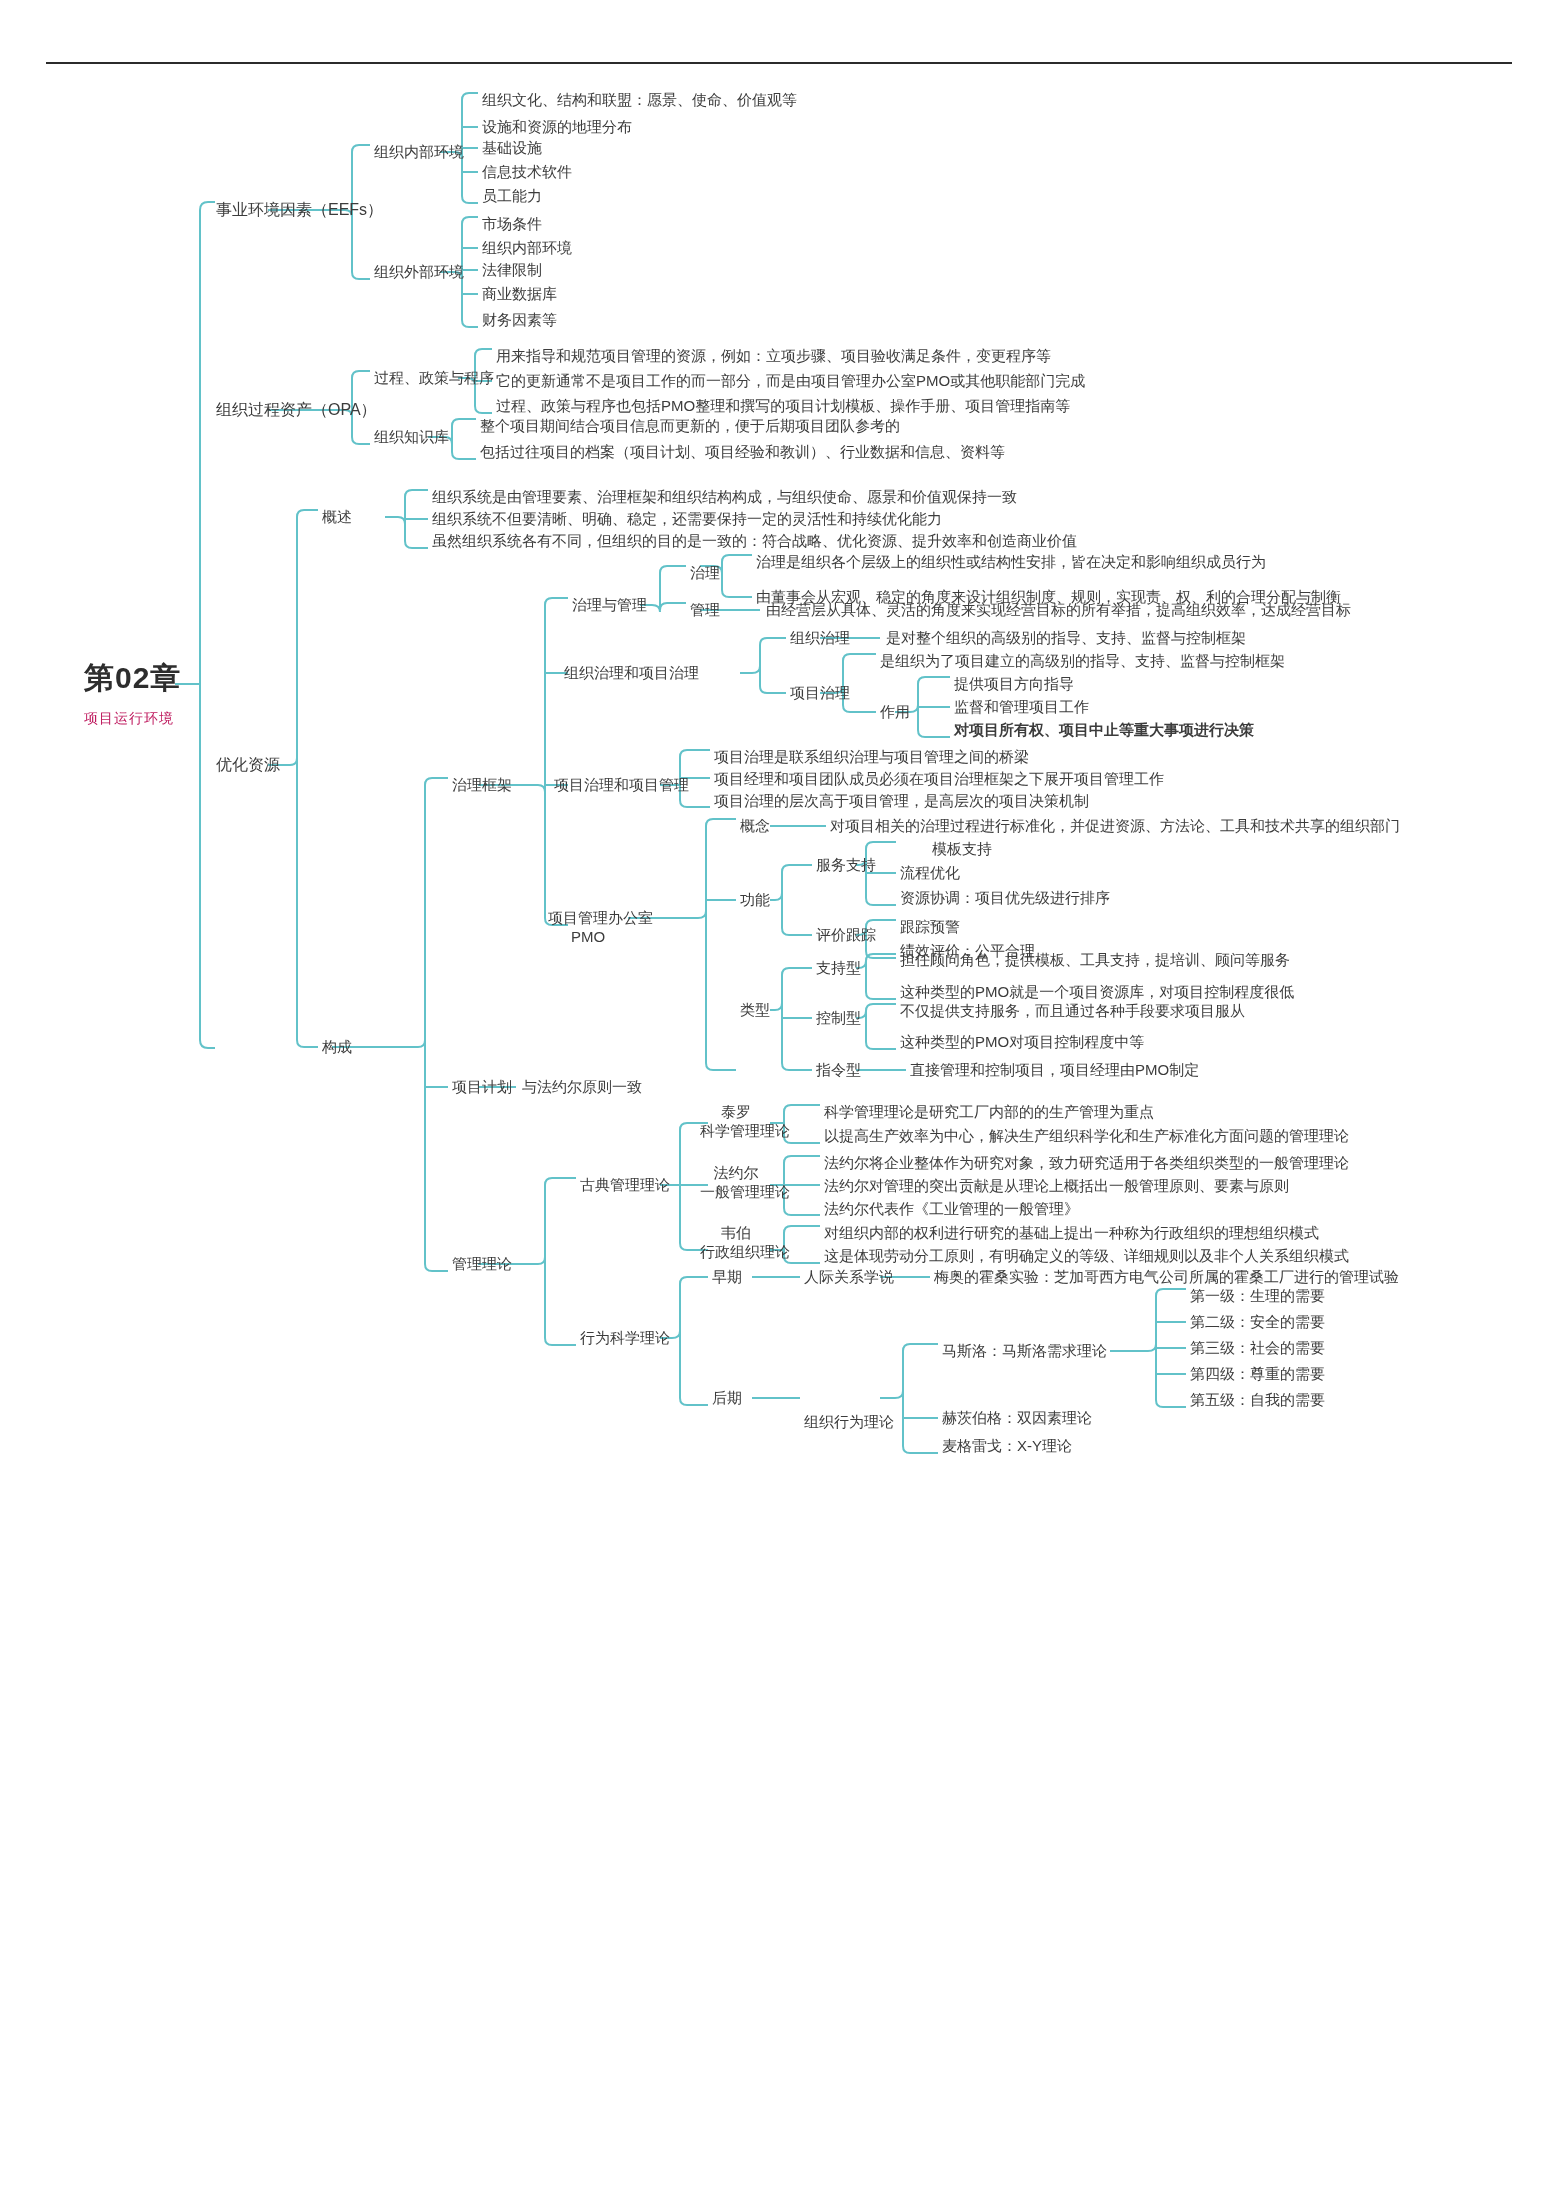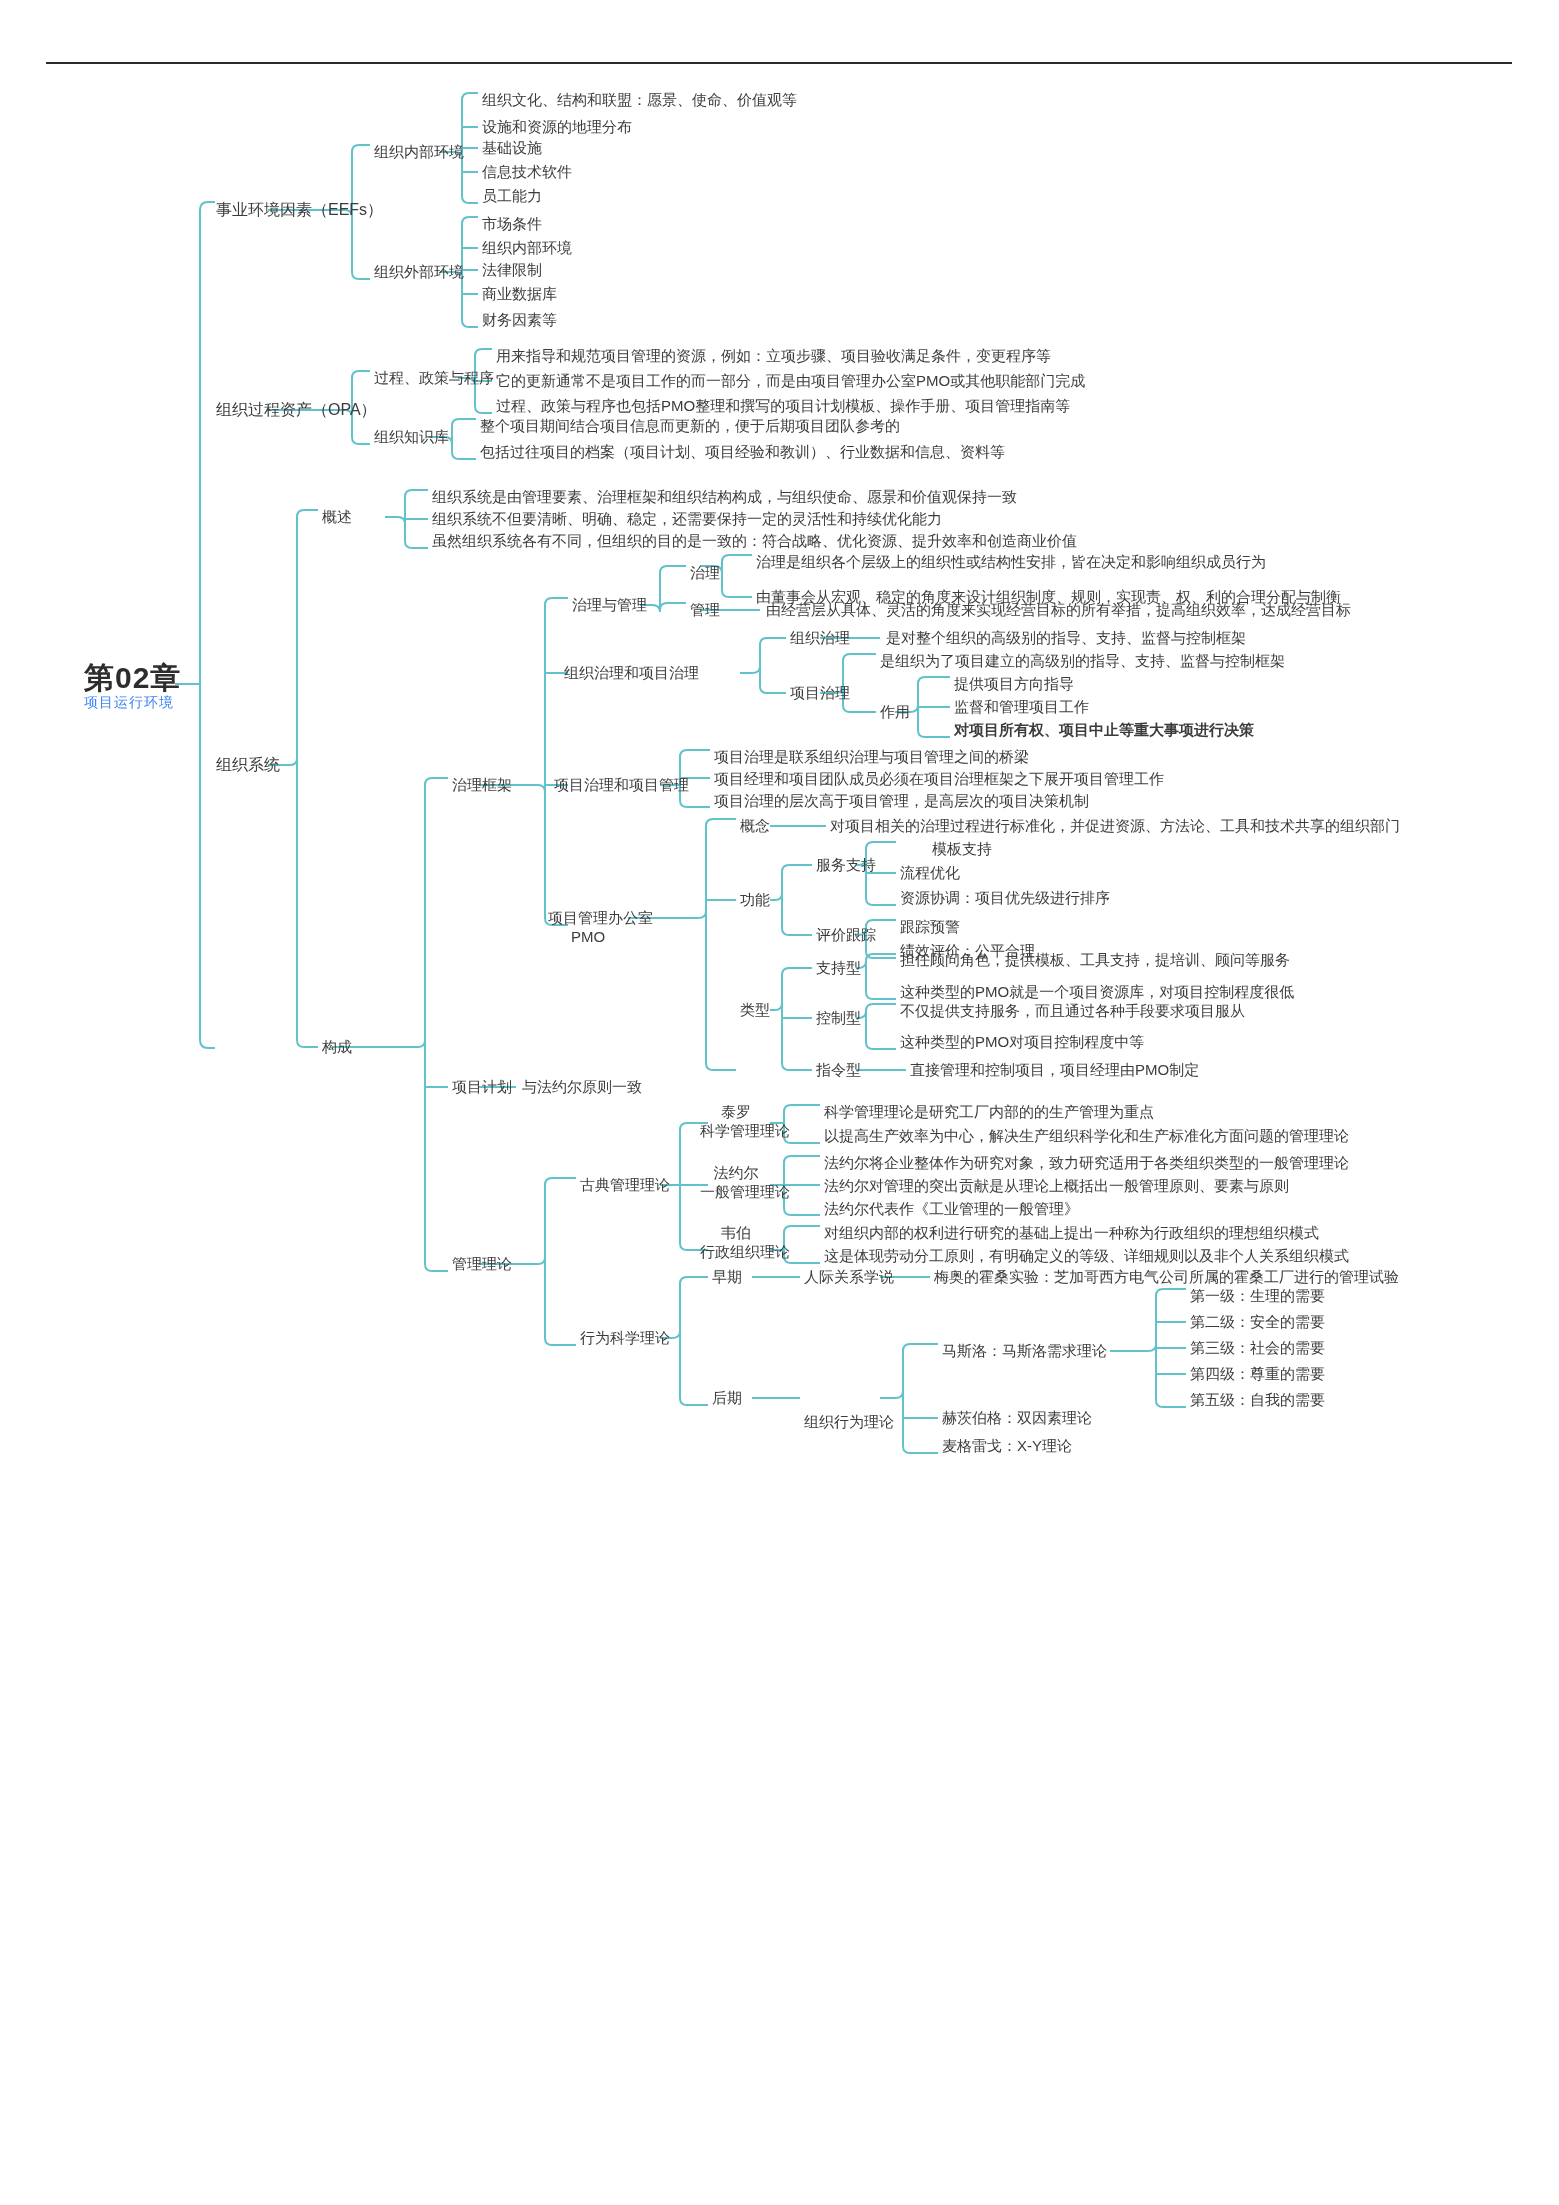--- a/index.html
+++ b/index.html
@@ -30,22 +30,22 @@
   }
   .root .big{
     font-size:30px;
     font-weight:bold;
     color:#2d2d2d;
     letter-spacing:1px;
     line-height:1.05;
   }
   .root .small{
     font-size:14px;
-    color:#3b82f6;
-    margin-top:0;
+    color:#be185d;
+    margin-top:16px;
     letter-spacing:1px;
     font-family:Liberation Serif, serif;
   }
   svg.links{position:absolute;left:0;top:0;width:1559px;height:2205px;pointer-events:none;}
   svg.links path{fill:none;stroke:#62c2c9;stroke-width:2;}
   .node .sub{display:block;}
 </style>
 </head>
 <body>
 
@@ -277,21 +277,21 @@
   <div class="node l1" style="left:216px;top:400px;">组织过程资产（OPA）</div>
   <div class="node" style="left:374px;top:368px;">过程、政策与程序</div>
   <div class="node" style="left:374px;top:427px;">组织知识库</div>
 
   <div class="node" style="left:496px;top:346px;">用来指导和规范项目管理的资源，例如：立项步骤、项目验收满足条件，变更程序等</div>
   <div class="node" style="left:496px;top:371px;">它的更新通常不是项目工作的而一部分，而是由项目管理办公室PMO或其他职能部门完成</div>
   <div class="node" style="left:496px;top:396px;">过程、政策与程序也包括PMO整理和撰写的项目计划模板、操作手册、项目管理指南等</div>
   <div class="node" style="left:480px;top:416px;">整个项目期间结合项目信息而更新的，便于后期项目团队参考的</div>
   <div class="node" style="left:480px;top:442px;">包括过往项目的档案（项目计划、项目经验和教训）、行业数据和信息、资料等</div>
 
-  <div class="node l1" style="left:216px;top:755px;">组织系统</div>
+  <div class="node l1" style="left:216px;top:755px;">优化资源</div>
   <div class="node" style="left:322px;top:507px;">概述</div>
   <div class="node" style="left:432px;top:487px;">组织系统是由管理要素、治理框架和组织结构构成，与组织使命、愿景和价值观保持一致</div>
   <div class="node" style="left:432px;top:509px;">组织系统不但要清晰、明确、稳定，还需要保持一定的灵活性和持续优化能力</div>
   <div class="node" style="left:432px;top:531px;">虽然组织系统各有不同，但组织的目的是一致的：符合战略、优化资源、提升效率和创造商业价值</div>
 
   <div class="node" style="left:322px;top:1037px;">构成</div>
 
   <div class="node" style="left:452px;top:775px;">治理框架</div>
 
   <div class="node" style="left:572px;top:595px;">治理与管理</div>

